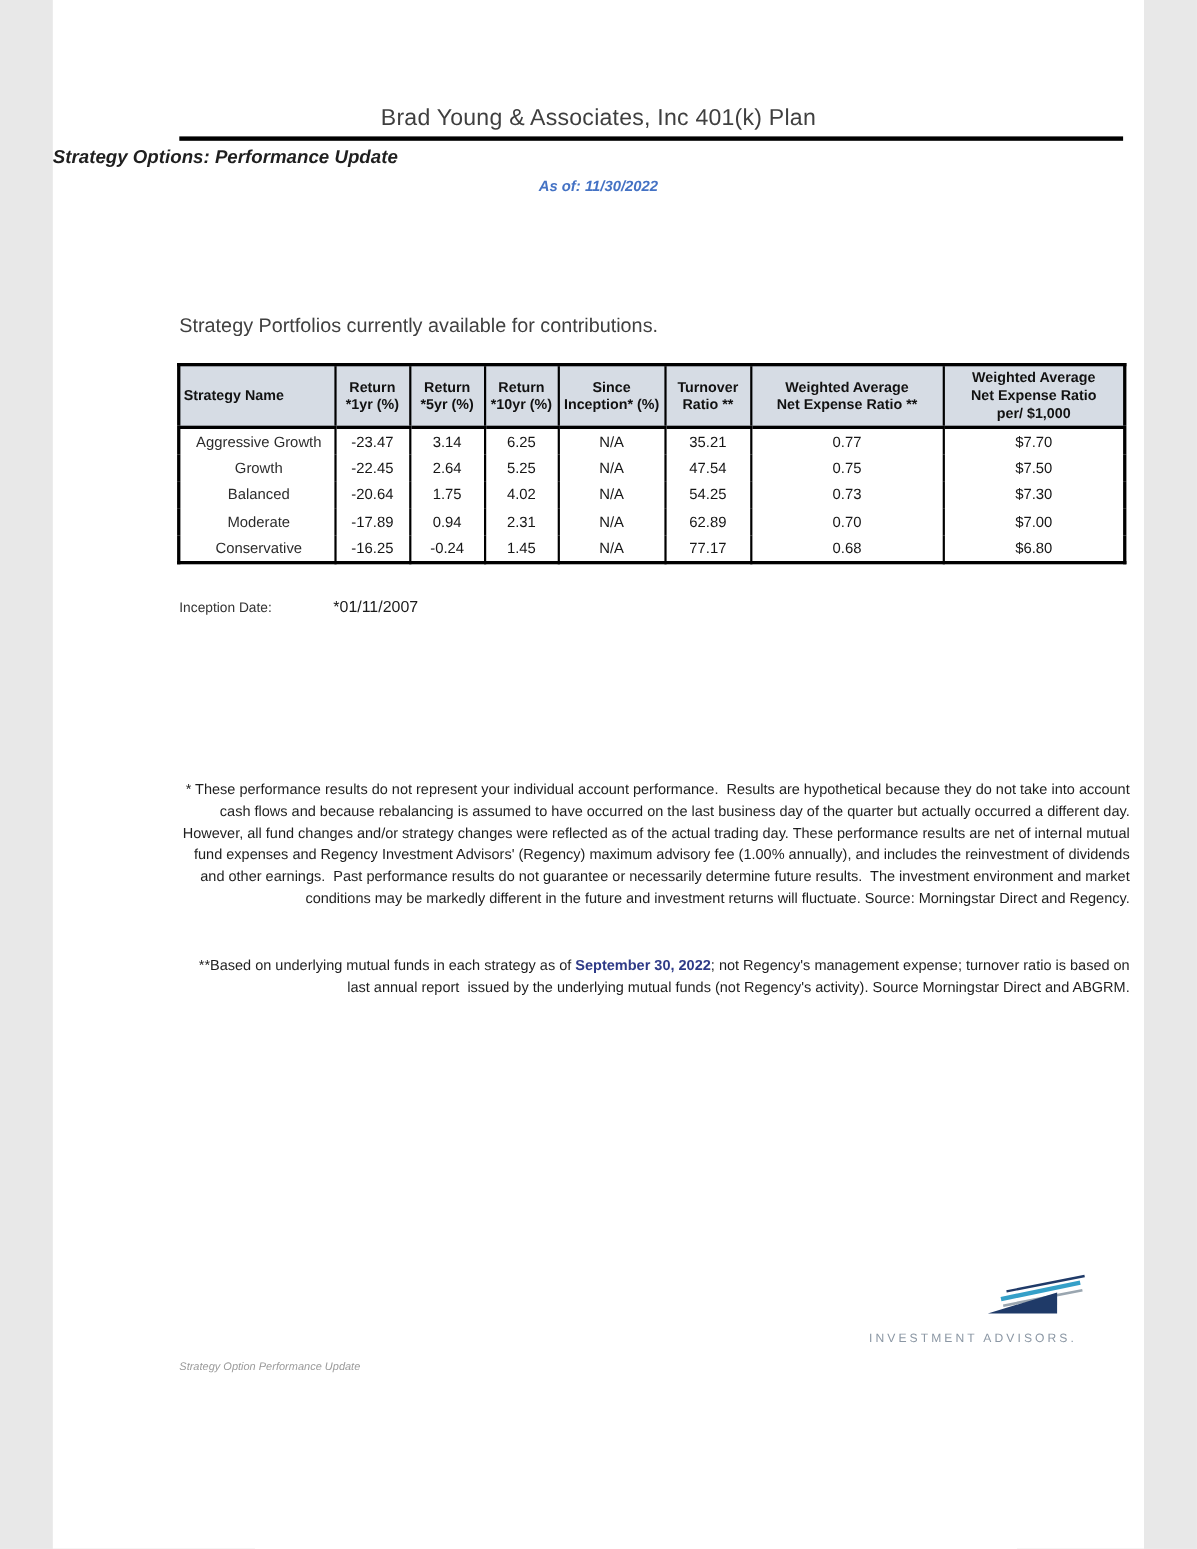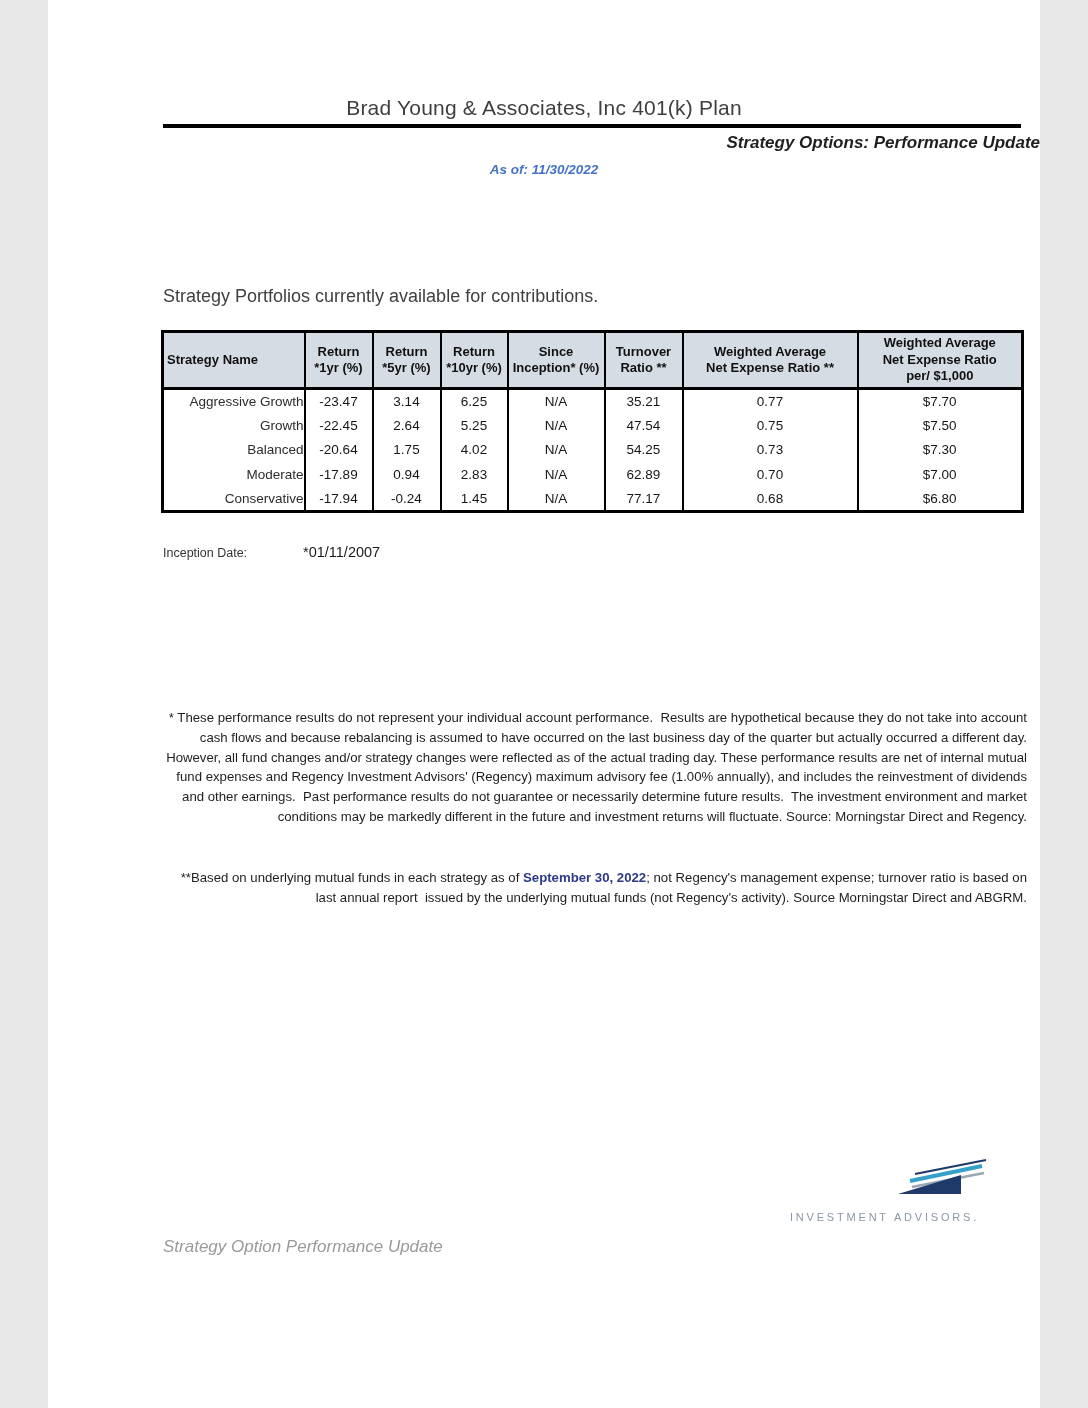--- a/index.html
+++ b/index.html
@@ -24,21 +24,21 @@
   }
   .title-rule {
     position: absolute;
     top: 124px; left: 115px;
     width: 858px; height: 4px;
     background: #000;
   }
   .subtitle {
     position: absolute;
     top: 133px; left: 0; width: 100%;
-    text-align: right;
+    text-align: left;
     font-size: 17px;
     font-weight: bold;
     font-style: italic;
     color: #1f1f1f;
   }
   .asof {
     position: absolute;
     top: 162px; left: 0; width: 100%;
     text-align: center;
     font-size: 13.5px;
@@ -79,21 +79,21 @@
   table.perf thead th.th-left { text-align: left; padding-left: 3px; }
   table.perf tbody td {
     height: 24.5px;
     font-size: 13.5px;
     text-align: center;
     vertical-align: middle;
     padding: 0;
     color: #161616;
   }
   table.perf tbody td.name {
-    text-align: right;
+    text-align: center;
     padding-left: 3px;
     font-size: 13.5px;
     color: #2c2c2c;
   }
   .inception {
     position: absolute;
     top: 543px; left: 115px;
     width: 500px;
   }
   .inception-label {
@@ -146,21 +146,21 @@
   .logo-tag {
     margin-top: 15px;
     font-size: 11px;
     letter-spacing: 2.8px;
     color: var(--tagline_gray, #8b97a4);
     font-weight: 500;
   }
   .footer {
     position: absolute;
     top: 1237px; left: 115px;
-    font-size: 17px;
+    font-size: 10px;
     font-style: italic;
     color: var(--muted_gray, #9a9a9a);
   }
 </style>
 </head>
 <body>
 
 <div class="page">
 
   <div class="title">Brad Young &amp; Associates, Inc 401(k) Plan</div>
@@ -245,29 +245,29 @@
         <td>4.02</td>
         <td>N/A</td>
         <td>54.25</td>
         <td>0.73</td>
         <td>$7.30</td>
       </tr>
       <tr>
         <td class="name">Moderate</td>
         <td>-17.89</td>
         <td>0.94</td>
-        <td>2.83</td>
+        <td>2.31</td>
         <td>N/A</td>
         <td>62.89</td>
         <td>0.70</td>
         <td>$7.00</td>
       </tr>
       <tr>
         <td class="name">Conservative</td>
-        <td>-17.94</td>
+        <td>-16.25</td>
         <td>-0.24</td>
         <td>1.45</td>
         <td>N/A</td>
         <td>77.17</td>
         <td>0.68</td>
         <td>$6.80</td>
       </tr>
     </tbody>
   </table>
 

